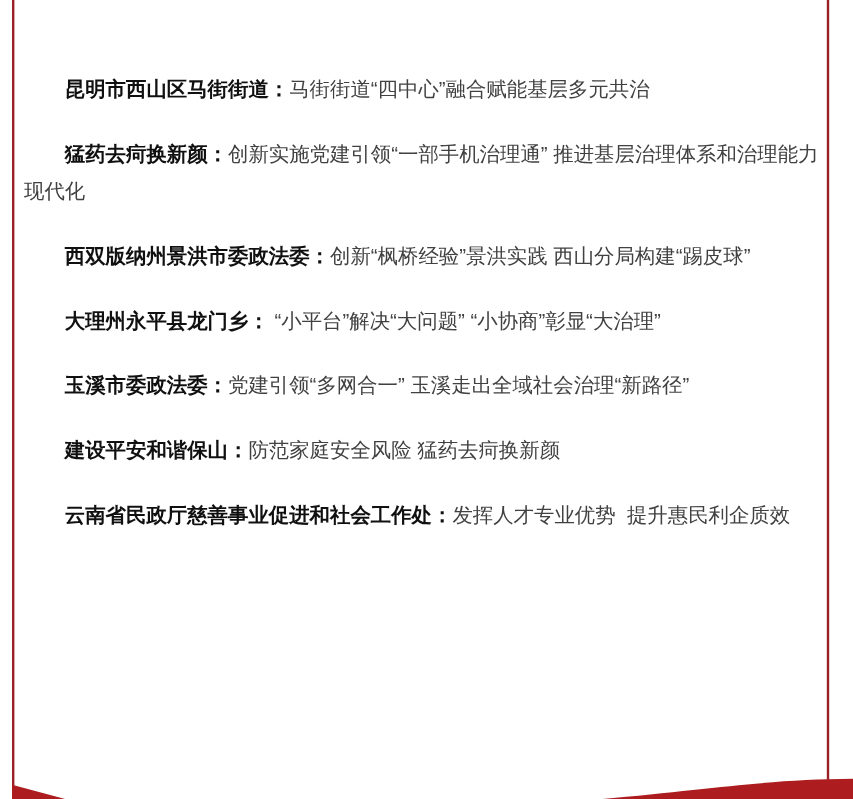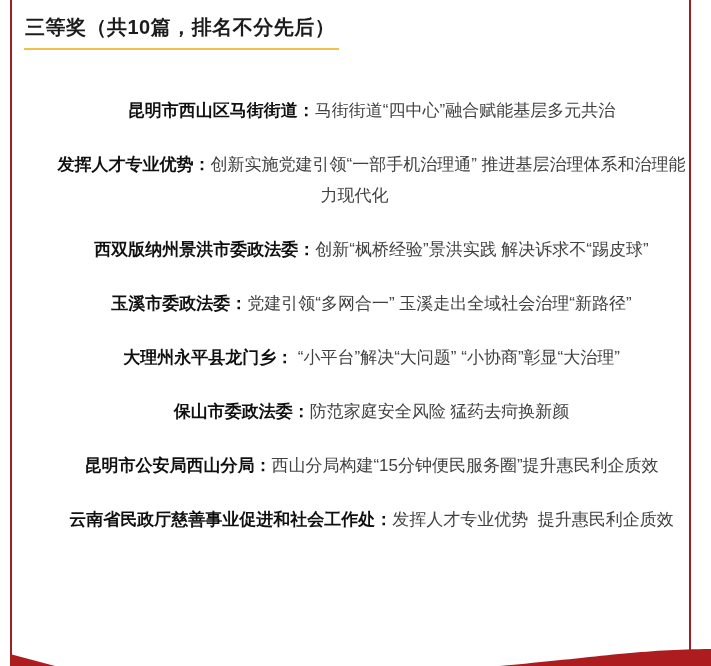--- a/index.html
+++ b/index.html
@@ -40,21 +40,20 @@
   .entries { margin-top: 45px; }
 
   .entry {
     margin: 0 0 23px 0;
     font-size: 17px;
     line-height: 31px;
     color: #414141;
     text-indent: 34px;
     white-space: pre-wrap;
     word-break: break-all;
-    text-align: center;
   }
   .entry-org {
     font-weight: bold;
     color: #101010;
   }
 
   
   .bottom-decor {
     position: absolute; left: 0; bottom: 0;
     width: 711px; height: 20px;
@@ -63,38 +62,36 @@
 </style>
 </head>
 <body>
 
 <div class="page">
 
   <div class="side-border left"></div>
   <div class="side-border right"></div>
 
   <div class="content">
-    <h1 class="title">三等奖（共10篇，排名不分先后）</h1>
 
     <div class="entries">
     <p class="entry"><span class="entry-org">昆明市西山区马街街道：</span><span class="entry-desc">马街街道“四中心”融合赋能基层多元共治</span></p>
 
-    <p class="entry"><span class="entry-org">发挥人才专业优势：</span><span class="entry-desc">创新实施党建引领“一部手机治理通” 推进基层治理体系和治理能力现代化</span></p>
+    <p class="entry"><span class="entry-org">猛药去疴换新颜：</span><span class="entry-desc">创新实施党建引领“一部手机治理通” 推进基层治理体系和治理能力现代化</span></p>
 
-    <p class="entry"><span class="entry-org">西双版纳州景洪市委政法委：</span><span class="entry-desc">创新“枫桥经验”景洪实践 解决诉求不“踢皮球”</span></p>
+    <p class="entry"><span class="entry-org">西双版纳州景洪市委政法委：</span><span class="entry-desc">创新“枫桥经验”景洪实践 西山分局构建“踢皮球”</span></p>
 
+
+    <p class="entry"><span class="entry-org">大理州永平县龙门乡：</span><span class="entry-desc"> “小平台”解决“大问题” “小协商”彰显“大治理”</span></p>
 
     <p class="entry"><span class="entry-org">玉溪市委政法委：</span><span class="entry-desc">党建引领“多网合一” 玉溪走出全域社会治理“新路径”</span></p>
 
-    <p class="entry"><span class="entry-org">大理州永平县龙门乡：</span><span class="entry-desc"> “小平台”解决“大问题” “小协商”彰显“大治理”</span></p>
 
+    <p class="entry"><span class="entry-org">建设平安和谐保山：</span><span class="entry-desc">防范家庭安全风险 猛药去疴换新颜</span></p>
 
-    <p class="entry"><span class="entry-org">保山市委政法委：</span><span class="entry-desc">防范家庭安全风险 猛药去疴换新颜</span></p>
-
-    <p class="entry"><span class="entry-org">昆明市公安局西山分局：</span><span class="entry-desc">西山分局构建“15分钟便民服务圈”提升惠民利企质效</span></p>
 
     <p class="entry"><span class="entry-org">云南省民政厅慈善事业促进和社会工作处：</span><span class="entry-desc">发挥人才专业优势  提升惠民利企质效</span></p>
   </div>
   </div>
 
   <svg class="bottom-decor" viewBox="0 0 711 20" preserveAspectRatio="none" aria-hidden="true">
     <path d="M10,20 L10,8 L55,20 Z" fill="#ad1d1f"></path>
     <path d="M500,20 C600,11 640,3.5 711,3 L711,20 Z" fill="#ad1d1f"></path>
   </svg>
 

